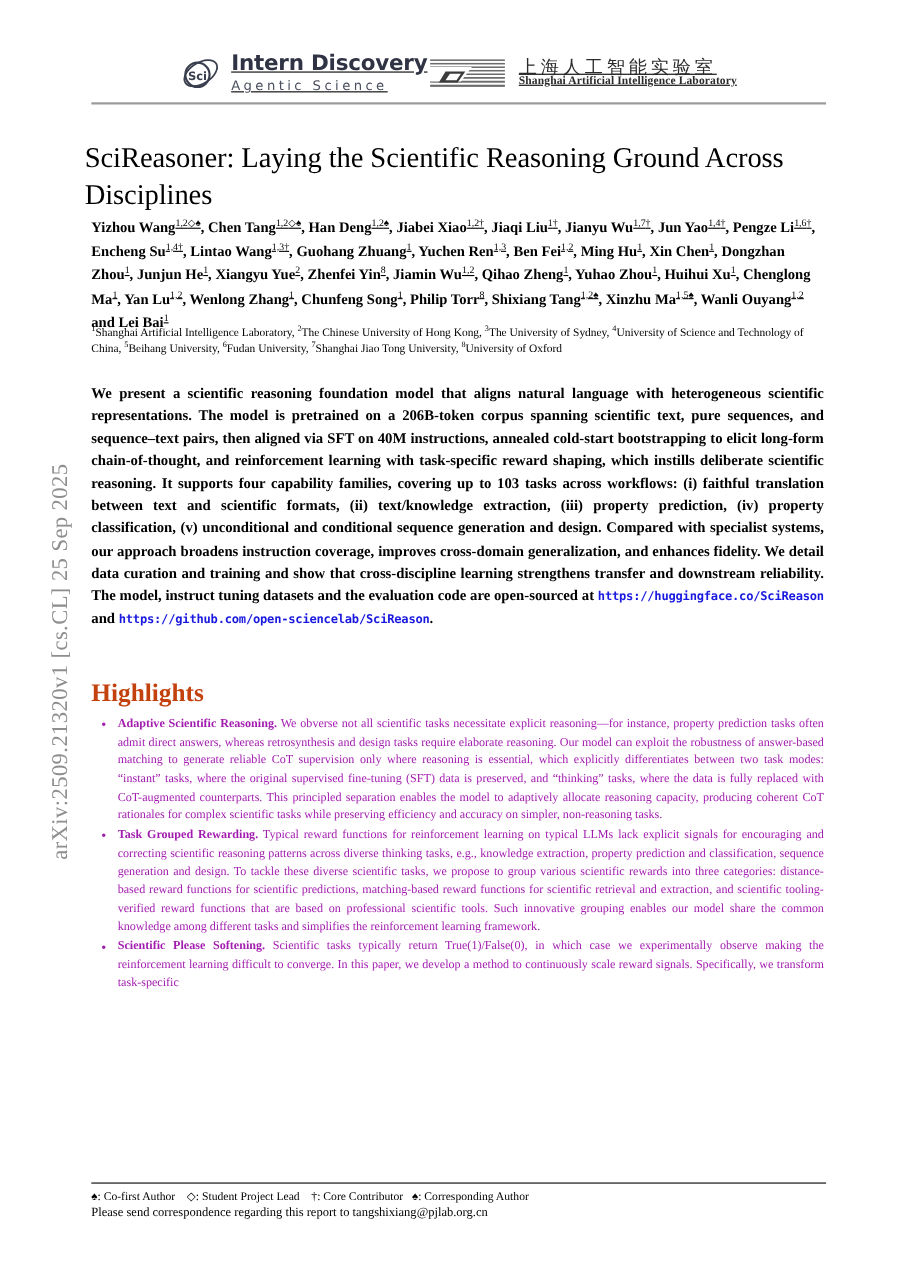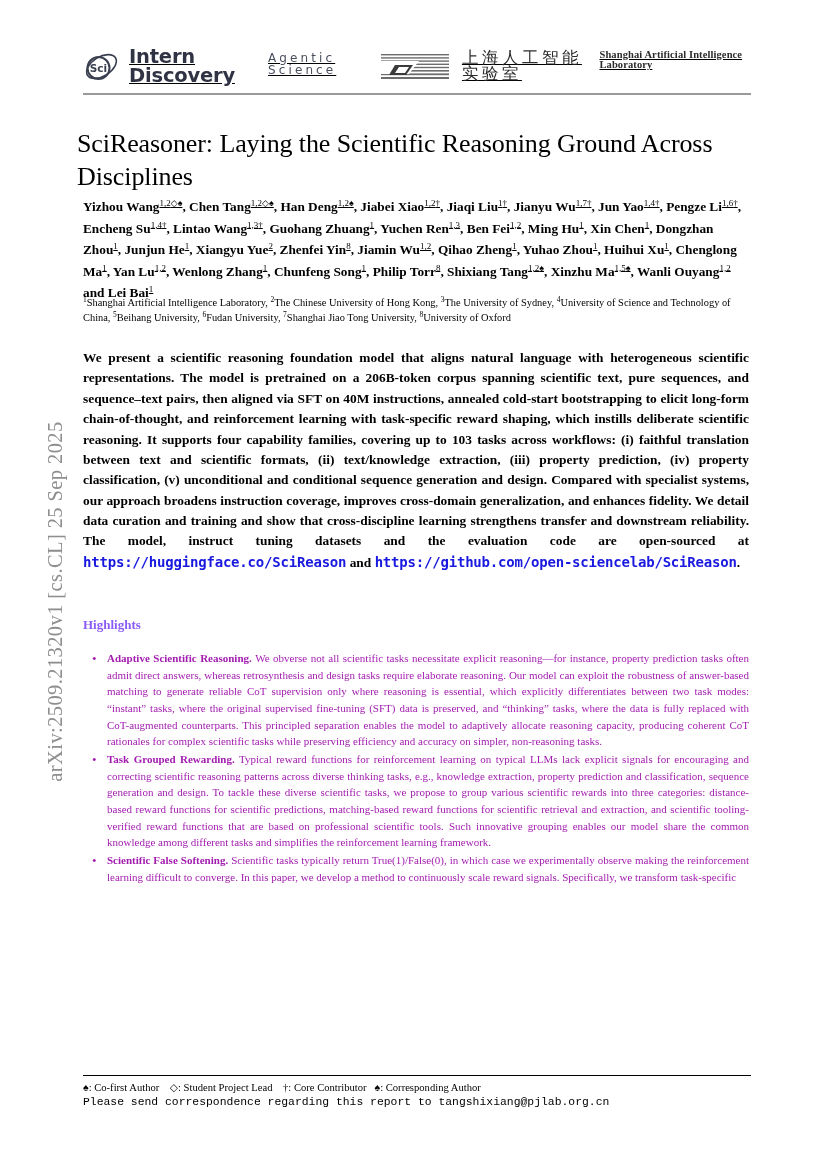--- a/index.html
+++ b/index.html
@@ -55,21 +55,21 @@
   }
   .sci-emblem {
     width: 37px;
     height: 37px;
     position: relative;
     flex: 0 0 auto;
   }
   .sci-emblem svg { display:block; }
   .brand-words {
     display: flex;
-    flex-direction: row;
+    flex-direction: column;
     justify-content: center;
     line-height: 1;
   }
   .brand-title {
     font-family: "DejaVu Sans", sans-serif;
     font-size: 19.5px;
     font-weight: bold;
     color: #2f3343;
     letter-spacing: -0.2px;
   }
@@ -86,21 +86,21 @@
     align-items: center;
     gap: 11px;
   }
   .lab-mark {
     width: 72px;
     height: 29px;
     flex: 0 0 auto;
   }
   .lab-words {
     display: flex;
-    flex-direction: row;
+    flex-direction: column;
     line-height: 1;
   }
   .lab-cn {
     font-family: "DejaVu Sans", sans-serif;
     font-size: 16.5px;
     color: #2b2b2b;
     letter-spacing: 3.5px;
     font-weight: 500;
   }
   .lab-en {
@@ -177,35 +177,35 @@
     width: 666px;
     font-family: "Liberation Serif", serif;
     font-weight: bold;
     font-size: 13.4px;
     line-height: 1.52;
     text-align: justify;
     color: #000;
   }
   .abstract .url {
     font-family: "DejaVu Sans Mono", monospace;
-    font-size: 14px;
+    font-size: 11px;
     color: #1919e0;
     font-weight: bold;
     letter-spacing: -0.2px;
   }
 
   
   .hl-head {
     position: absolute;
     left: 83px;
     top: 617px;
     font-family: "Liberation Serif", serif;
     font-weight: bold;
-    font-size: 13px;
-    color: #8b5cf6;
+    font-size: 23px;
+    color: #c2410c;
   }
   .hl-list {
     position: absolute;
     left: 83px;
     top: 650px;
     width: 666px;
     margin: 0;
     padding: 0;
     list-style: none;
   }
@@ -245,21 +245,21 @@
     font-family: "Liberation Serif", serif;
     font-size: 10.6px;
     color: #000;
     white-space: pre;
   }
   .footer-corr {
     position: absolute;
     left: 83px;
     top: 1096px;
     width: 666px;
-    font-family: Liberation Mono, monospace;
+    font-family: Liberation Serif, serif;
     font-size: 11.4px;
     color: #000;
   }
 </style>
 </head>
 <body>
 
 <div class="page">
 
   <div class="arxiv-stamp">arXiv:2509.21320v1  [cs.CL]  25 Sep 2025</div>
@@ -318,21 +318,21 @@
   <ul class="hl-list">
     <li class="hl-item">
       <b>Adaptive Scientific Reasoning.</b>
       <span>We obverse not all scientific tasks necessitate explicit reasoning—for instance, property prediction tasks often admit direct answers, whereas retrosynthesis and design tasks require elaborate reasoning. Our model can exploit the robustness of answer-based matching to generate reliable CoT supervision only where reasoning is essential, which explicitly differentiates between two task modes: “instant” tasks, where the original supervised fine-tuning (SFT) data is preserved, and “thinking” tasks, where the data is fully replaced with CoT-augmented counterparts. This principled separation enables the model to adaptively allocate reasoning capacity, producing coherent CoT rationales for complex scientific tasks while preserving efficiency and accuracy on simpler, non-reasoning tasks.</span>
     </li>
     <li class="hl-item">
       <b>Task Grouped Rewarding.</b>
       <span>Typical reward functions for reinforcement learning on typical LLMs lack explicit signals for encouraging and correcting scientific reasoning patterns across diverse thinking tasks, e.g., knowledge extraction, property prediction and classification, sequence generation and design. To tackle these diverse scientific tasks, we propose to group various scientific rewards into three categories: distance-based reward functions for scientific predictions, matching-based reward functions for scientific retrieval and extraction, and scientific tooling-verified reward functions that are based on professional scientific tools. Such innovative grouping enables our model share the common knowledge among different tasks and simplifies the reinforcement learning framework.</span>
     </li>
     <li class="hl-item">
-      <b>Scientific False Softening.</b>
+      <b>Scientific Please Softening.</b>
       <span>Scientific tasks typically return True(1)/False(0), in which case we experimentally observe making the reinforcement learning difficult to converge. In this paper, we develop a method to continuously scale reward signals. Specifically, we transform task-specific</span>
     </li>
   </ul>
 
   <div class="footer-rule"></div>
   <div class="footer-syms">♠: Co-first Author    ◇: Student Project Lead    †: Core Contributor   ♠: Corresponding Author</div>
   <div class="footer-corr">Please send correspondence regarding this report to tangshixiang@pjlab.org.cn</div>
 
 </div>
 

